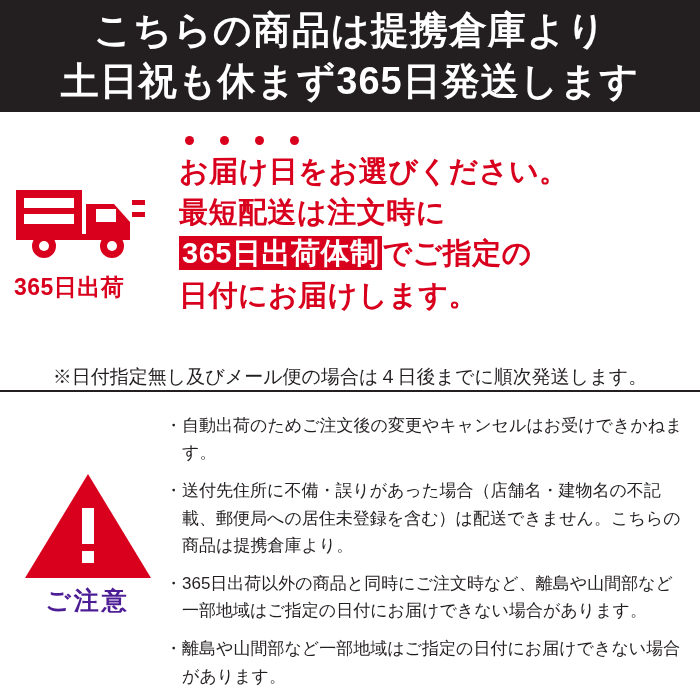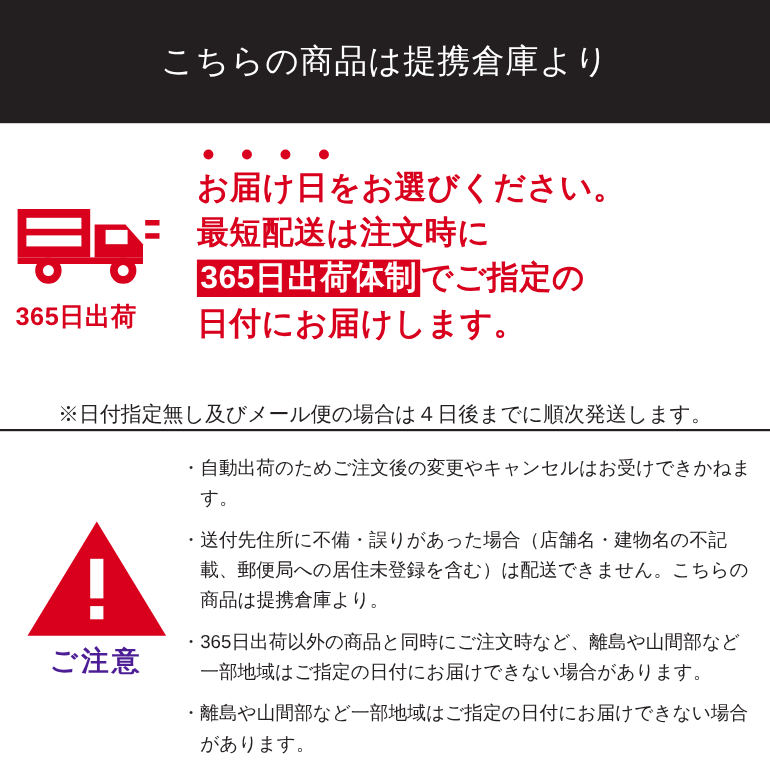--- a/index.html
+++ b/index.html
@@ -23,22 +23,22 @@
     background: #231f20;
     color: #ffffff;
     height: 112px;
     display: flex;
     flex-direction: column;
     align-items: center;
     justify-content: center;
     box-sizing: border-box;
   }
   .header-line {
-    font-size: 30px;
-    font-weight: normal;
+    font-size: 38px;
+    font-weight: bold;
     letter-spacing: 1px;
     line-height: 1.35;
     white-space: nowrap;
   }
 
   
   .mid {
     position: relative;
     height: 280px;
     border-bottom: 2px solid #231f20;
@@ -157,20 +157,21 @@
     flex: 1;
   }
 </style>
 </head>
 <body>
 
 <div class="banner">
 
   <div class="header">
     <div class="header-line">こちらの商品は提携倉庫より</div>
+    <div class="header-line">土日祝も休まず365日発送します</div>
   </div>
 
   <div class="mid">
 
     <div class="truck-col">
       <svg class="truck-icon" viewBox="0 0 132 86">
 
         <rect x="2" y="12" width="66" height="44" fill="#d8001d"></rect>
         <rect x="10" y="20" width="50" height="10" fill="#ffffff"></rect>
         <rect x="10" y="36" width="50" height="10" fill="#ffffff"></rect>

